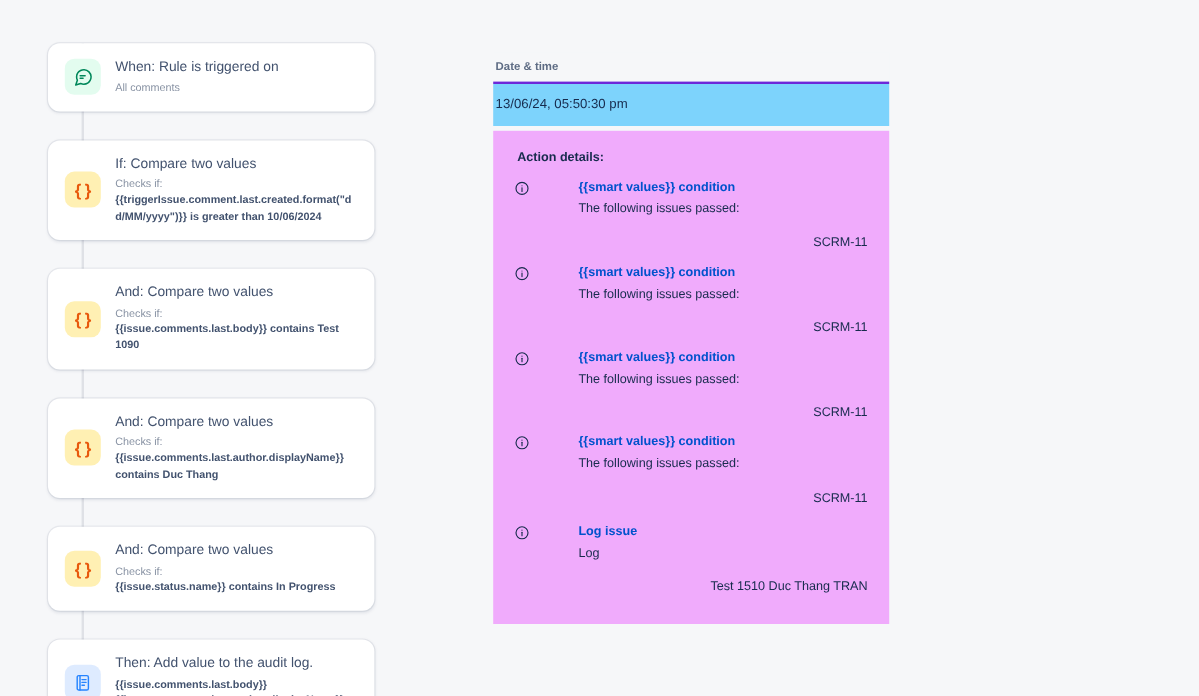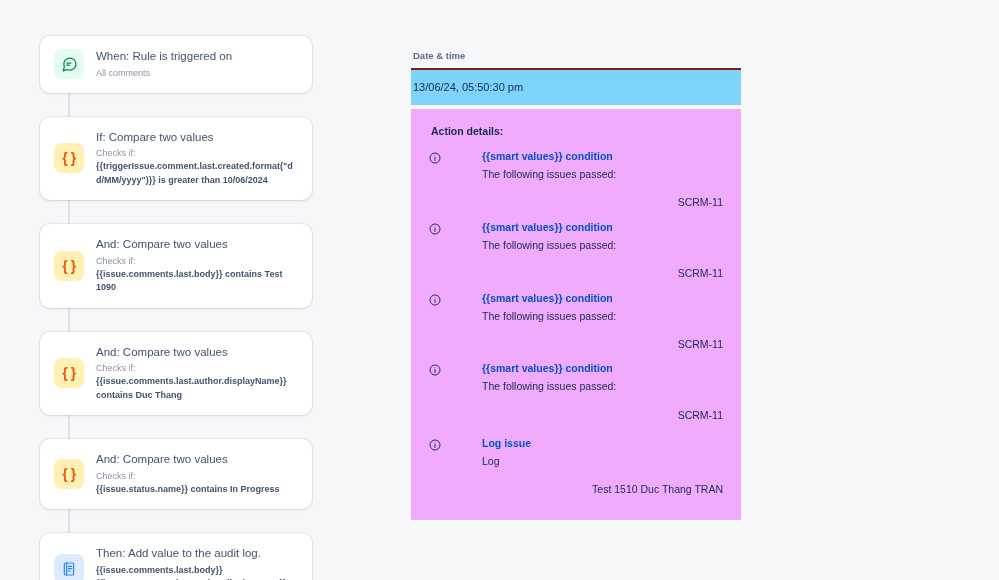--- a/index.html
+++ b/index.html
@@ -105,21 +105,21 @@
     left: 411px;
     top: 44px;
     width: 330px;
   }
 
   .audit-table-head {
     font-size: 9.5px;
     color: #5E6C84;
     font-weight: bold;
     padding: 6px 2px 7px 2px;
-    border-bottom: 2px solid #7f1d1d;
+    border-bottom: 2px solid #6d28d9;
     background: #F6F7F9;
   }
 
   .audit-row {
     background: #7dd3fc;
     font-size: 11px;
     color: #172B4D;
     padding: 11px 2px 12px 2px;
   }
 

